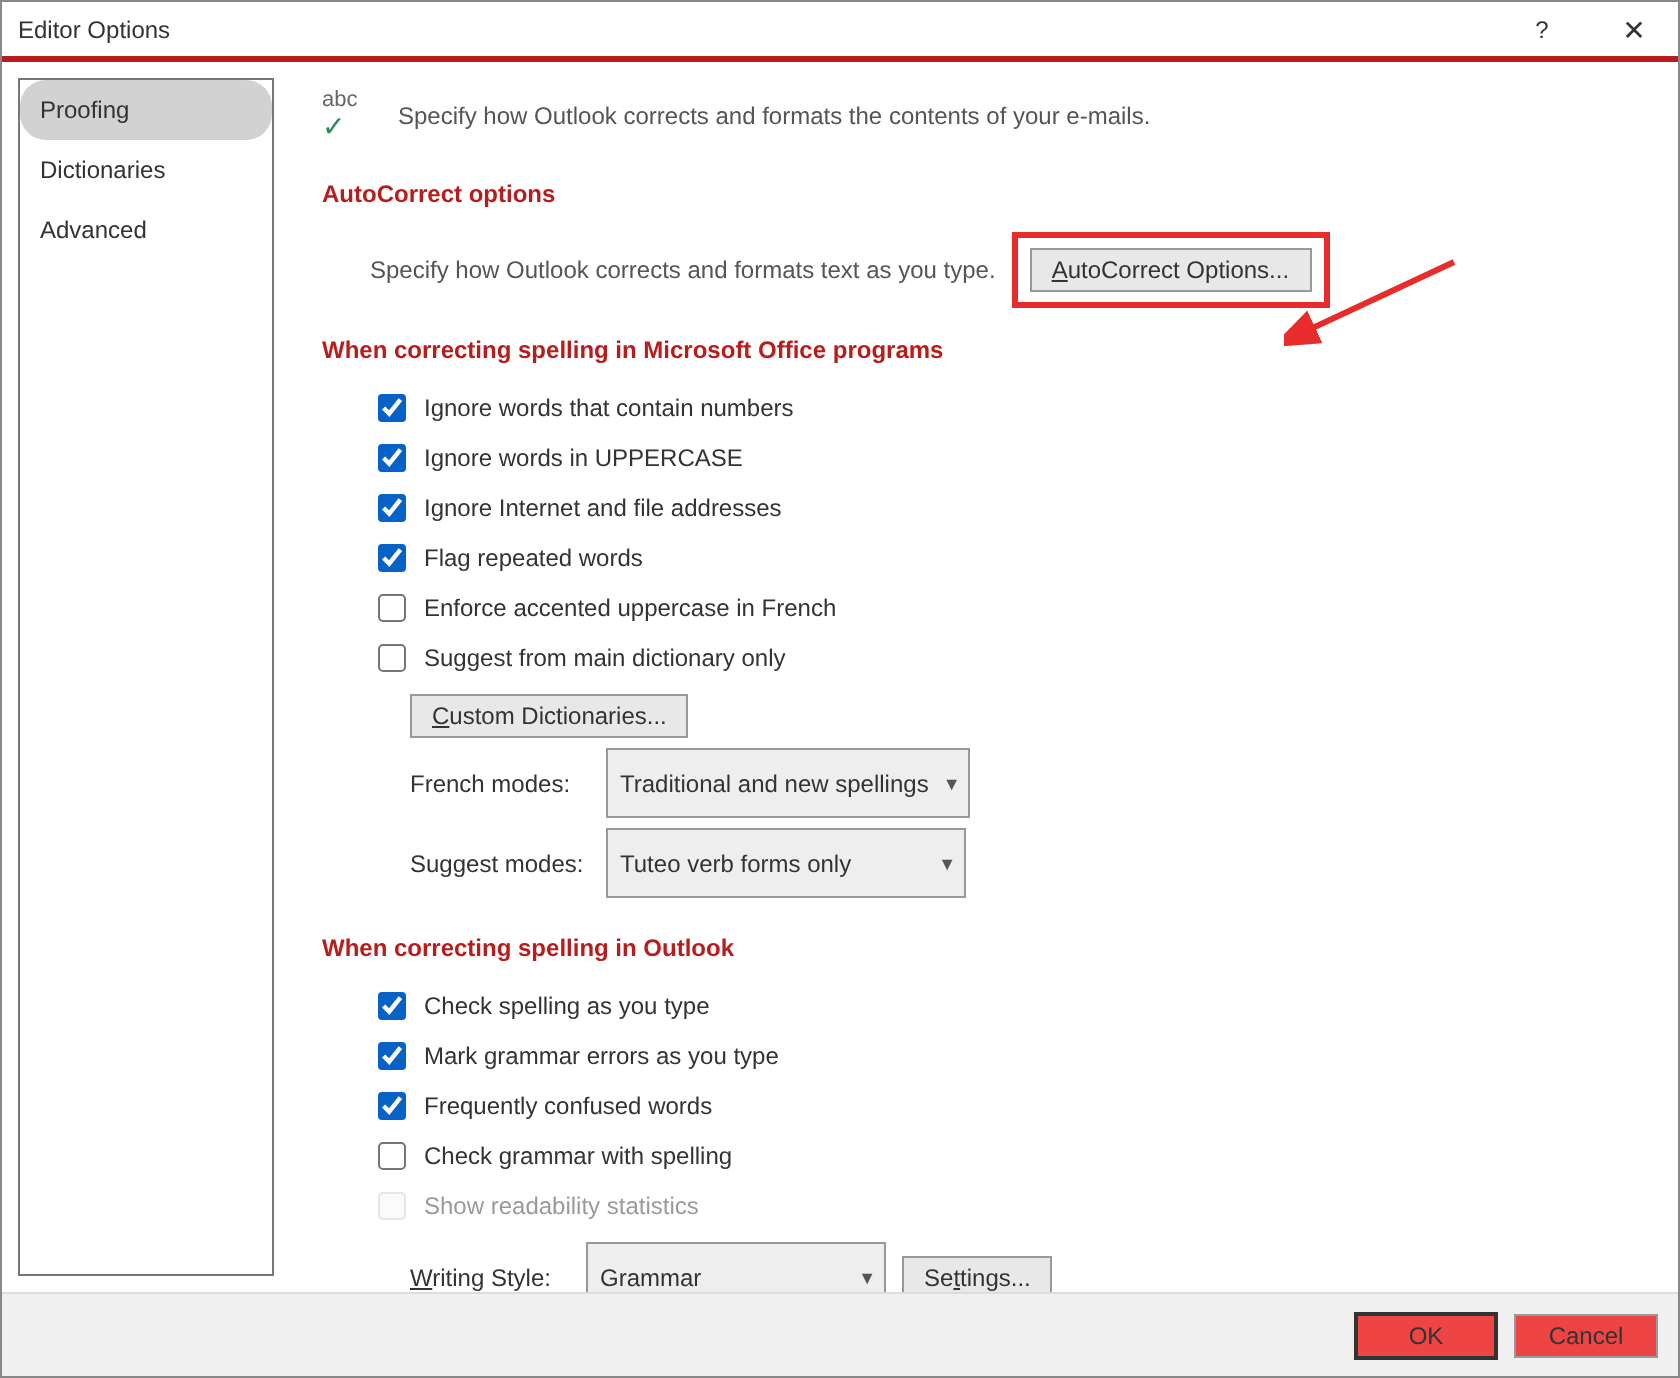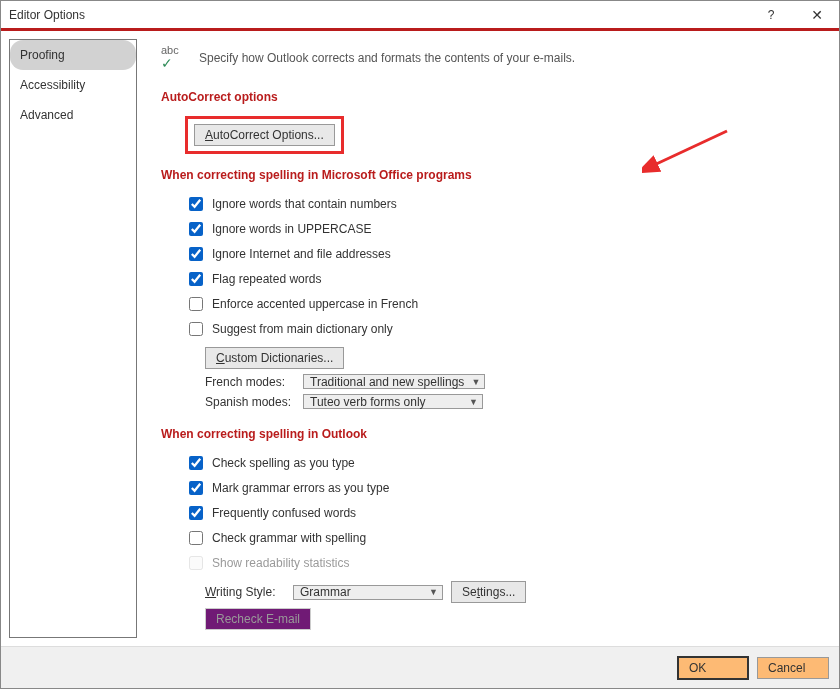--- a/index.html
+++ b/index.html
@@ -103,34 +103,34 @@
   }
   .formrow {
     display:flex; align-items:center; gap:8px; margin:5px 0 5px 24px;
     font-size:12px; color:#333;padding-left:20px;
   }
   .formrow label { width:90px; }
   .select {
     border:1px solid #999; background:#eee;
     padding: 2px 20px 2px 6px; font-size:12px; color:#333;
     position:relative; display:inline-flex; align-items:center;
-    min-width: 180px; height: 15px;
+    min-width: 180px; height: 35px;
   }
   .select .caret {
     position:absolute; right:4px; top:50%; transform:translateY(-50%);
     font-size:9px; color:#555;
   }
   .footer {
     height: 42px;
     border-top: 1px solid #ddd;
     background: #f0f0f0;
     display:flex; align-items:center; justify-content:flex-end;
     gap:8px; padding: 0 10px;
   }
-  .footer .btn { min-width: 72px; text-align:left; background:#fdba74;}
+  .footer .btn { min-width: 72px; text-align:center; background:#ef4444;}
   .footer .btn.primary { border:1px solid #555; font-weight:400; }
   .arrow {
     position:absolute;
     top: 95px;
     left: 505px;
     pointer-events:none;
   }
 </style>
 </head>
 <body>
@@ -142,21 +142,21 @@
     <div class="right">
       <span class="help">?</span>
       <span class="close">✕</span>
     </div>
   </div>
 
   <div class="body">
 
     <div class="sidebar">
       <div class="tab selected">Proofing</div>
-      <div class="tab">Accessibility</div>
+      <div class="tab">Dictionaries</div>
       <div class="tab">Advanced</div>
     </div>
 
     <div class="content">
 
       <svg class="arrow" width="90" height="50">
         <defs>
           <marker id="ah" markerWidth="10" markerHeight="10" refX="2" refY="3" orient="auto">
             <path d="M0,0 L0,6 L8,3 z" fill="#e82c2c"></path>
           </marker>
@@ -167,20 +167,21 @@
       <div class="intro">
         <div class="abc-icon">
           <div class="abc">abc</div>
           <div class="chk">✓</div>
         </div>
         <div class="intro-text">Specify how Outlook corrects and formats the contents of your e-mails.</div>
       </div>
 
       <div class="section-heading">AutoCorrect options</div>
       <div class="subrow">
+        <span>Specify how Outlook corrects and formats text as you type.</span>
         <span class="highlight-box">
           <button class="btn">
             <span style="text-decoration:underline">A</span><span id="ac-btn-rest">utoCorrect Options...</span>
           </button>
         </span>
       </div>
 
       <div class="section-heading">When correcting spelling in Microsoft Office programs</div>
       <div class="checklist" id="office-list">
           <div class="checkitem">
@@ -214,21 +215,21 @@
         </button>
       </div>
       <div class="formrow">
         <label>French modes:</label>
         <div class="select">
           <span>Traditional and new spellings</span>
           <span class="caret">▼</span>
         </div>
       </div>
       <div class="formrow">
-        <label>Spanish modes:</label>
+        <label>Suggest modes:</label>
         <div class="select">
           <span>Tuteo verb forms only</span>
           <span class="caret">▼</span>
         </div>
       </div>
 
       <div class="section-heading" style="margin-top:18px;">When correcting spelling in Outlook</div>
       <div class="checklist" id="outlook-list">
           <div class="checkitem">
             <input type="checkbox" checked="" style="">

